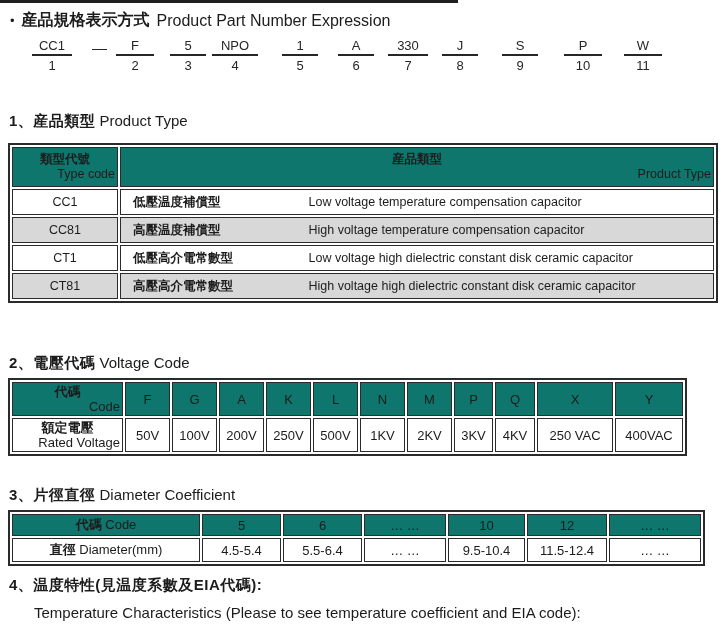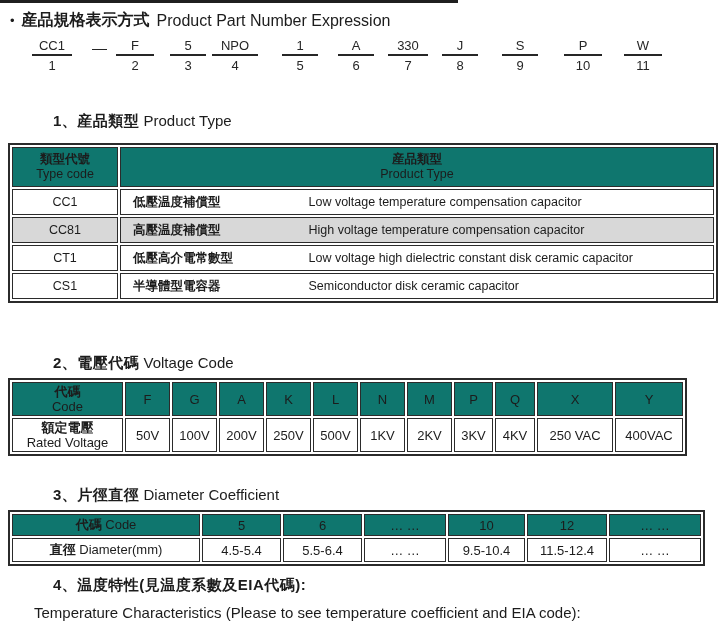--- a/index.html
+++ b/index.html
@@ -24,40 +24,40 @@
   .en{font-weight:normal;}
 
   
   .pn-strip{left:0;top:38px;width:727px;height:42px;}
   .seg{position:absolute;top:0;text-align:center;font-size:13px;color:#262626;}
   .seg-code{border-bottom:2px solid #262626;padding:0 2px 1px 2px;min-height:15px;line-height:15px;}
   .seg-num{padding-top:3px;line-height:14px;}
   .pn-dash{position:absolute;top:2px;font-size:15px;color:#262626;line-height:15px;}
 
   
-  .sec-heading{font-size:15px;white-space:nowrap;margin-left:44px;}
+  .sec-heading{font-size:15px;white-space:nowrap;}
   .sec-heading .zh{letter-spacing:0.5px;}
 
   
   table.tbl{
     border-collapse:separate;border-spacing:2px;
     border:2px solid #2b2b2b;background:#ffffff;
     table-layout:fixed;
   }
   table.tbl td{
     border:1px solid #2b2b2b;
     text-align:center;vertical-align:middle;
     font-size:12.5px;padding:1px 2px;
     overflow:hidden;
   }
   table.tbl .hdr td{background:#0f766e;}
   table.tbl tr.alt td{background:#d8d8d8;}
   .cell-2line{line-height:15px;}
   .cell-2line .zh{display:block;}
-  .cell-2line .en{display:block;}
+  .cell-2line .en{display:block;text-align:right;}
 
   
   #product-table{left:8px;top:143px;width:710px;}
   #product-table td{height:22px;}
   #product-table .hdr td{height:36px;}
   #product-table .ptype-cell{text-align:left;}
   #product-table .ptype-zh{display:inline-block;width:158px;margin-left:10px;text-align:left;font-weight:bold;}
   #product-table .ptype-en{display:inline-block;margin-left:14px;text-align:right;}
 
   
@@ -162,25 +162,25 @@
       <span class="ptype-en">High voltage temperature compensation capacitor</span>
     </td>
   </tr>
   <tr>
     <td>CT1</td>
     <td class="ptype-cell">
       <span class="ptype-zh">低壓高介電常數型</span>
       <span class="ptype-en">Low voltage high dielectric constant disk ceramic capacitor</span>
     </td>
   </tr>
-  <tr>
-    <td>CS1</td>
-    <td class="ptype-cell">
-      <span class="ptype-zh">半導體型電容器</span>
-      <span class="ptype-en">Semiconductor disk ceramic capacitor</span>
+  <tr class="alt">
+    <td>CT81</td>
+    <td class="ptype-cell">
+      <span class="ptype-zh">高壓高介電常數型</span>
+      <span class="ptype-en">High voltage high dielectric constant disk ceramic capacitor</span>
     </td>
   </tr>
 </tbody>
   </table>
 
 <div class="abs sec-heading" style="left:9px;top:354px">
   <span class="zh">2、電壓代碼</span>
   <span class="en">Voltage Code</span>
 </div>
 

